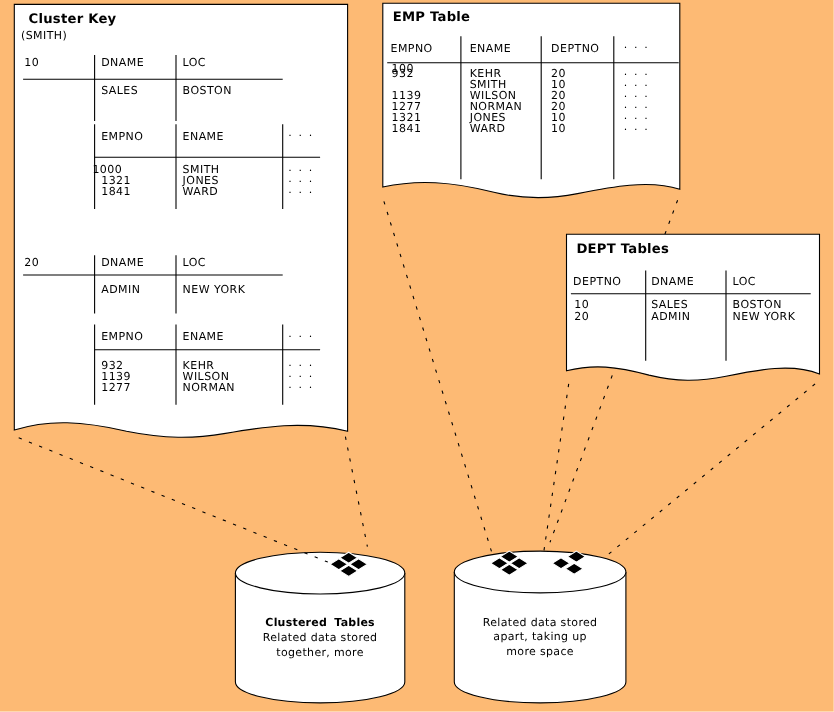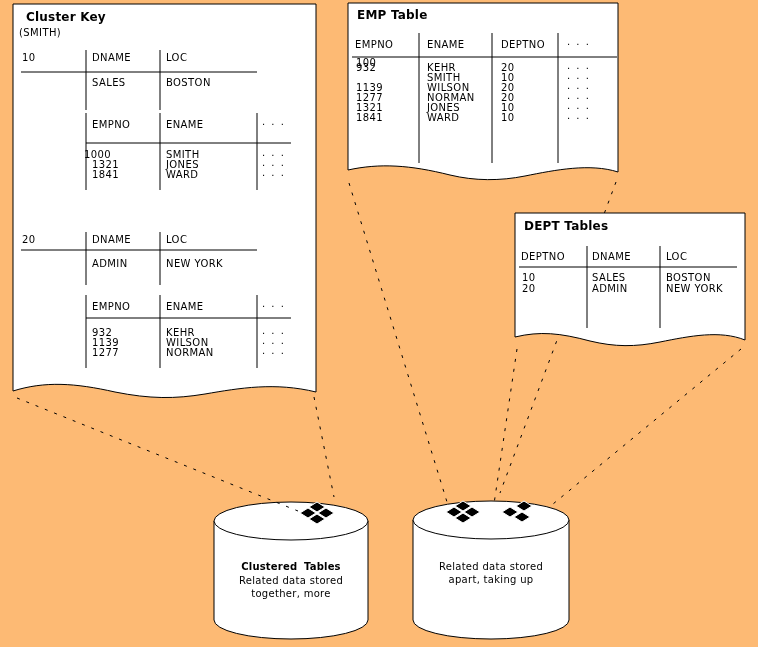--- a/index.html
+++ b/index.html
@@ -177,15 +177,16 @@
   <span class="t" style="left:666px;top:284px">NEW YORK</span>
 
   <div class="cyl" style="left:213px;top:560px">
     <div class="ct">Clustered Tables</div>
     <div class="cl">Related data stored</div>
     <div class="cl">together, more</div>
   </div>
   <div class="cyl" style="left:413px;top:560px">
     <div class="cl">Related data stored</div>
     <div class="cl">apart, taking up</div>
+    <div class="cl">more space</div>
   </div>
 
 </div>
 
 </body></html>

